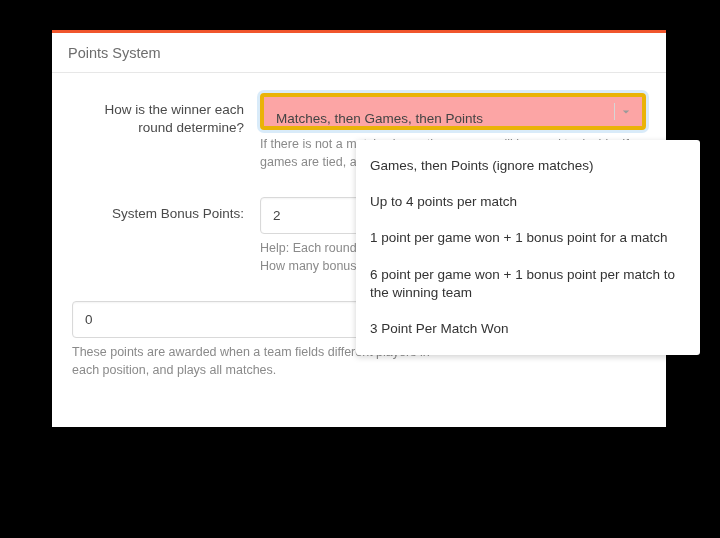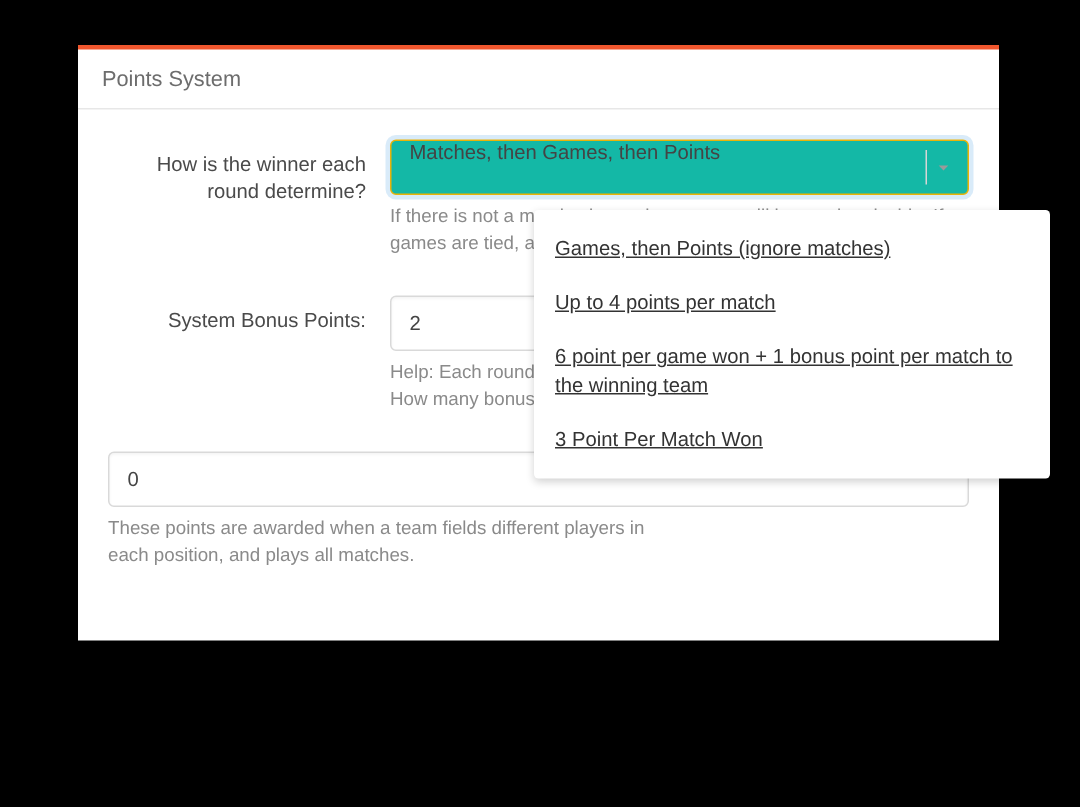--- a/index.html
+++ b/index.html
@@ -39,25 +39,25 @@
     font-size: 12.5px;
     line-height: 1.4;
     margin-top: 6px;
     margin-bottom: 22px;
     max-width: 370px;
   }
   .select-box {
     position: relative;
     height: 37px;
     width: 100%;
-    border: 1px solid #eab308;
+    border: 4px solid #eab308;
     border-radius: 4px;
-    background: #14b8a6;
+    background: #fca5a5;
     display: flex;
-    align-items: flex-start;
+    align-items: flex-end;
     padding: 0 30px 0 12px;
     box-shadow: 0 0 0 3px rgba(102,175,233,.25);
     cursor: pointer;
   }
   .select-box .value { color: #444; font-size: 13.5px; }
   .caret-box {
     position: absolute;
     right: 6px; top: 6px; bottom: 6px;
     width: 22px;
     border-left: 1px solid #d6d6d6;
@@ -87,21 +87,20 @@
     box-shadow: 0 2px 6px rgba(0,0,0,.18);
     border-radius: 3px;
     padding: 8px 0;
   }
   .dropdown-item {
     padding: 9px 14px;
     font-size: 13.5px;
     color: #333;
     line-height: 1.35;
     cursor: pointer;
-    text-decoration: underline;
   }
 </style>
 </head>
 <body>
 
 <div class="stage">
   <div class="panel">
     <div class="panel-header">Points System</div>
 
     <div class="form">
@@ -135,16 +134,17 @@
           <div class="help-text" style="margin-bottom:0">These points are awarded when a team fields different players in each position, and plays all matches.</div>
         </div>
       </div>
 
     </div>
   </div>
 
   <div class="dropdown">
     <div class="dropdown-item">Games, then Points (ignore matches)</div>
     <div class="dropdown-item">Up to 4 points per match</div>
+    <div class="dropdown-item">1 point per game won + 1 bonus point for a match</div>
     <div class="dropdown-item">6 point per game won + 1 bonus point per match to the winning team</div>
     <div class="dropdown-item">3 Point Per Match Won</div>
   </div>
 </div>
 
 </body></html>

